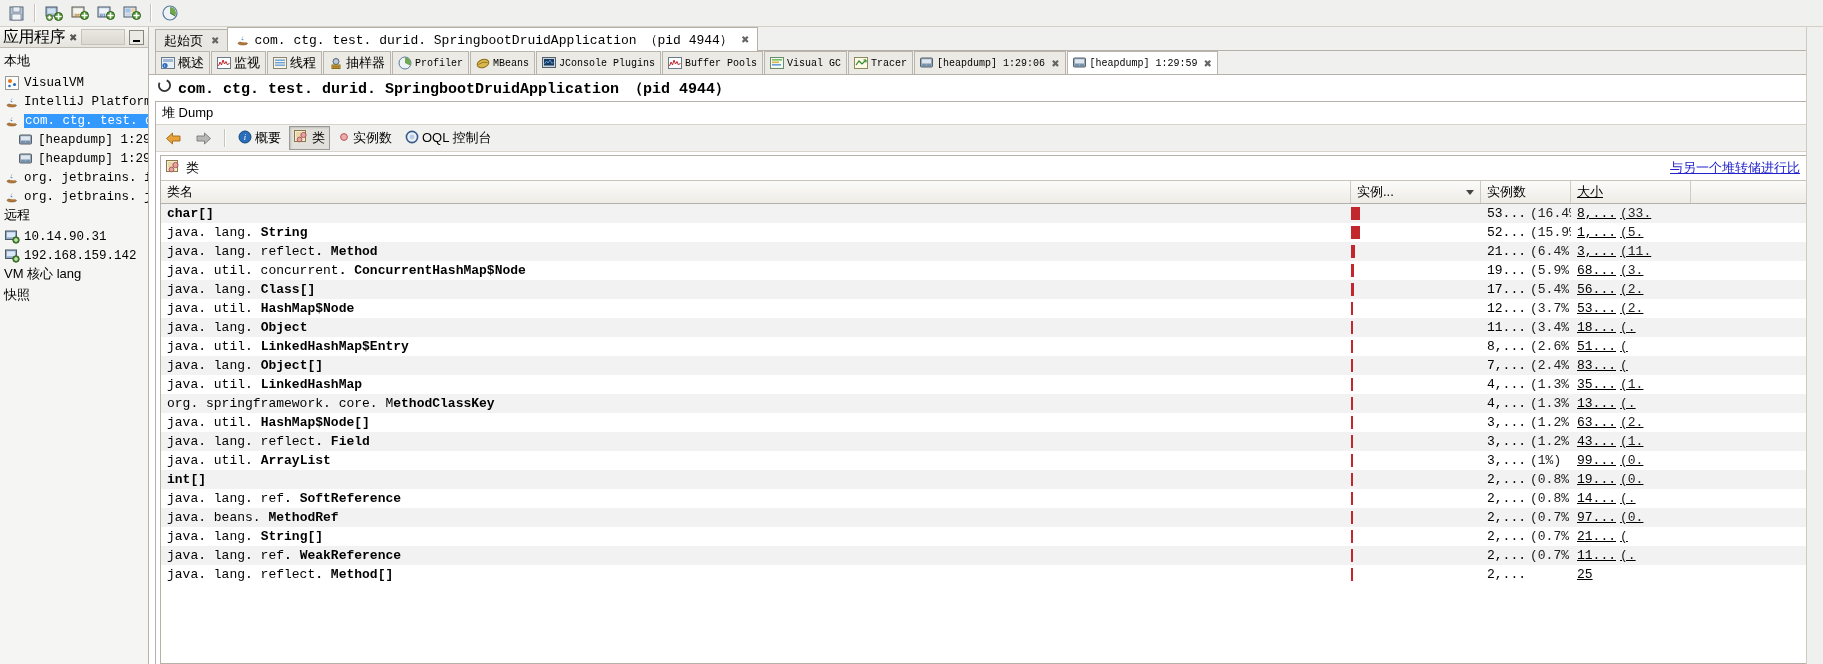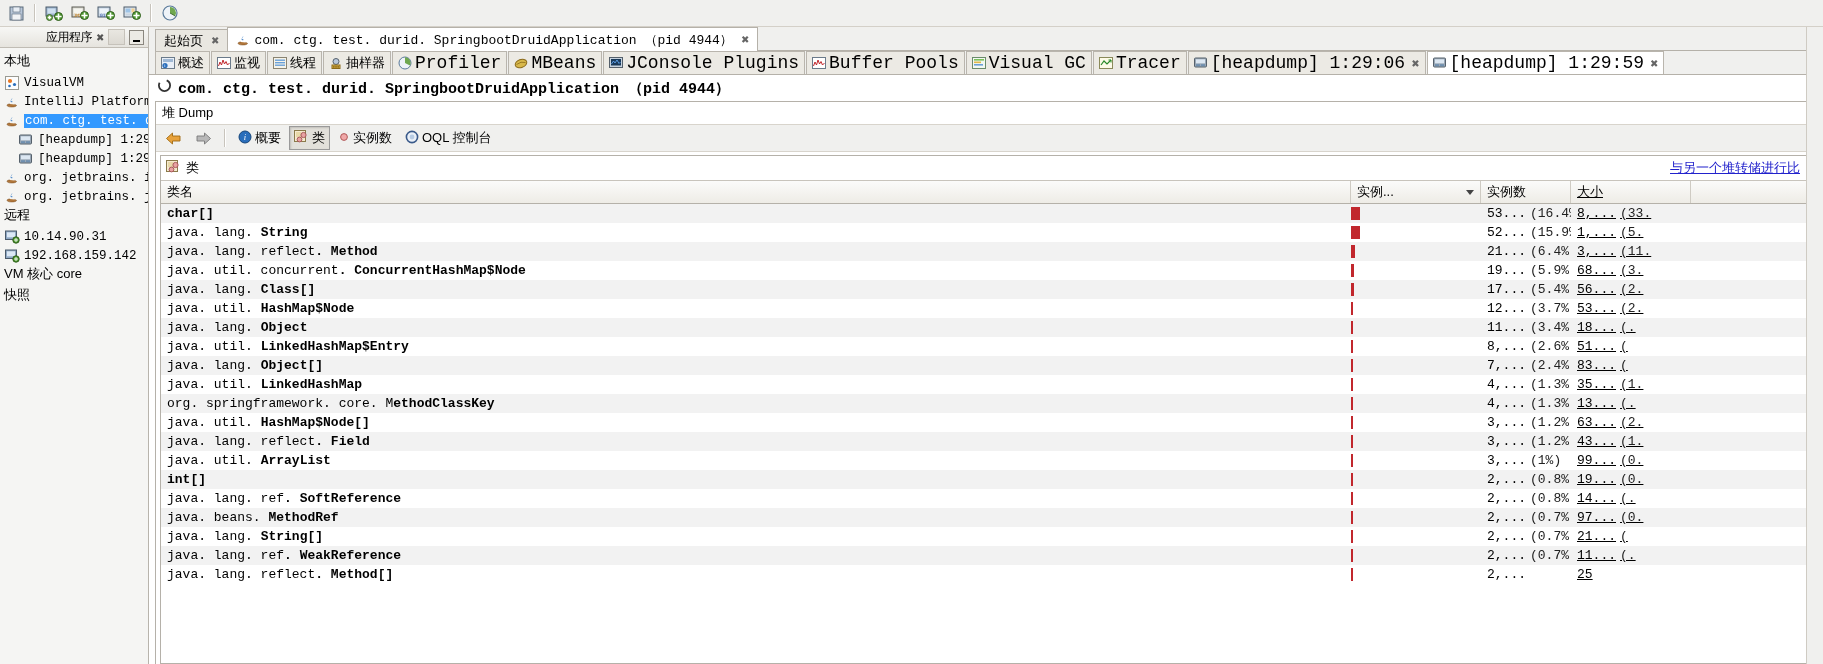--- a/index.html
+++ b/index.html
@@ -25,21 +25,21 @@
 
   
   #main{display:flex;height:638px;}
 
   
   #sidebar{width:148px;background:#f5f5f3;border-right:1px solid #b8b4ac;
            display:flex;flex-direction:column;}
   #sb-head{height:20px;background:linear-gradient(#f7f7f5,#e6e4de);
            border-bottom:1px solid #c0bcb4;display:flex;align-items:center;
            padding:0 2px;font-size:12px;position:relative;}
-  #sb-head .sb-title{font-size:12px;padding-left:1px;letter-spacing:-0.5px;margin-left:43px;}
+  #sb-head .sb-title{font-size:16px;padding-left:1px;letter-spacing:-0.5px;}
   #sb-head .sb-x{margin-left:4px;color:#555;font-size:10px;}
   #sb-head .sb-grip{flex:1;height:14px;margin:0 4px;
       background:linear-gradient(#e9e7e1,#dcd9d2);border:1px solid #c6c2ba;}
   #sb-head .sb-min{width:13px;height:13px;border:1px solid #8a867e;background:#eceae4;
       display:flex;align-items:flex-end;justify-content:center;margin-right:2px;}
   #sb-head .sb-min i{display:block;width:7px;height:2px;background:#000;margin-bottom:2px;}
   #sb-tree{flex:1;overflow:hidden;padding-top:2px;}
   .grp{font-size:13px;padding:2px 0 2px 4px;line-height:17px;}
   .node{display:flex;align-items:flex-end;height:19px;padding-left:4px;white-space:nowrap;
         font-size:13px;}
@@ -68,21 +68,21 @@
 
   
   #toolbar2{height:23px;background:#f0f0ee;display:flex;align-items:stretch;
             padding-left:6px;border-bottom:1px solid #b5b1a9;overflow:hidden;}
   .ttab{display:flex;align-items:center;padding:0 5px;
         background:#eceae4;border:1px solid #b9b5ad;border-bottom:none;
         font-size:12.5px;margin-right:1px;white-space:nowrap;}
   .ttab.active{background:#fff;}
   .ttab .tt-ico{margin-right:3px;display:flex;align-items:center;}
   .ttab .tt-x{margin-left:6px;color:#666;font-size:10px;}
-  .ttab .tt-label{font-family:"Liberation Mono","DejaVu Sans Mono",monospace;font-size:18px;}
+  .ttab .tt-label{font-family:"Liberation Mono","DejaVu Sans Mono",monospace;font-size:10px;}
   .ttab .tt-label.cjk{font-family:"Liberation Sans","DejaVu Sans",sans-serif;font-size:13px;}
   #toolbar2 .fill{flex:1;}
 
   
   #content{flex:1;background:#fff;display:flex;flex-direction:column;min-height:0;}
   #apptitle{height:26px;display:flex;align-items:center;padding-left:8px;gap:6px;
             font-family:"Liberation Mono","DejaVu Sans Mono",monospace;
             font-size:15px;font-weight:bold;background:#fff;}
   #heapbox{flex:1;margin:0 0 0 6px;border:1px solid #b5b1a9;border-right:none;
            background:#fff;display:flex;flex-direction:column;min-height:0;}
@@ -303,21 +303,21 @@
           <svg width="15" height="14" viewBox="0 0 15 14">
             <rect x="0.5" y="1" width="11" height="8.5" fill="#8fa8c4" stroke="#4a5a6a"></rect>
             <rect x="2" y="2.3" width="8" height="5" fill="#dbe8f5"></rect>
             <circle cx="11" cy="10" r="3.2" fill="#4e9a2f" stroke="#2f5c1c"></circle>
             <path d="M9 10h4M11 8v4" stroke="#fff" stroke-width="0.9"></path>
           </svg>
         </span>
         <span class="lbl">192.168.159.142</span>
       </div>
 
-      <div class="grp">VM 核心 core</div>
+      <div class="grp">VM 核心 lang</div>
       <div class="grp">快照</div>
     </div>
   </div>
 
   <div id="right">
 
     <div id="docbar">
       <div class="dtab">
         <span class="dt-label cjk">起始页</span>
         <span class="dt-x">✖</span>

